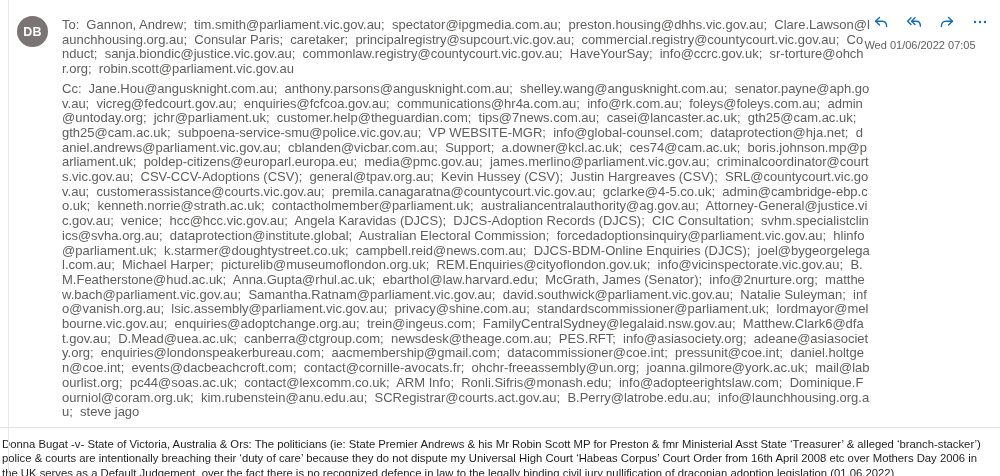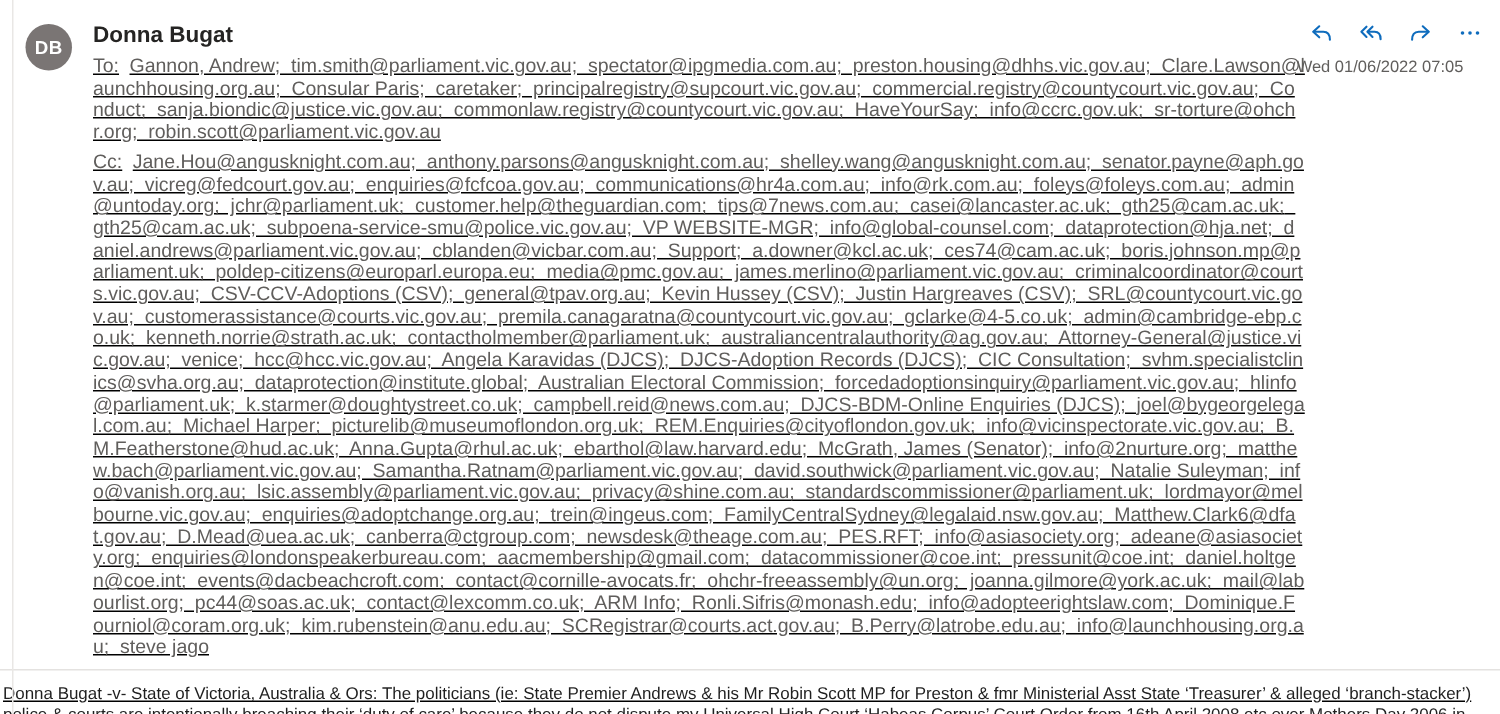--- a/index.html
+++ b/index.html
@@ -3,21 +3,21 @@
 <meta charset="utf-8">
 <style>
   * { margin: 0; padding: 0; box-sizing: border-box; }
   html, body { background: #ffffff; }
   body {
     width: 1000px; height: 476px; overflow: hidden;
     font-family: "Liberation Sans", sans-serif;
     -webkit-font-smoothing: antialiased;
   }
   .pane {
-    position: relative; width: 1000px; height: 476px; background: #fff; text-decoration: underline;
+    position: relative; width: 1000px; height: 476px; background: #fff;
   }
   .left-rule {
     position: absolute; left: 8px; top: 0; bottom: 0; width: 1px;
     background: #e9e7e5;
   }
   .header {
     position: relative;
     padding: 14px 130px 0 62px;
   }
   .avatar {
@@ -66,23 +66,20 @@
 <body>
 
 <div class="pane">
   <div class="left-rule"></div>
 
   <div class="header">
     <div class="avatar">
       <span>DB</span>
     </div>
 
-    <div class="sender-row">
-      <span class="sender-name">Donna Bugat</span>
-    </div>
 
     <div class="recipients to"><span class="rcpt-label">To:</span><span>Gannon, Andrew;  tim.smith@parliament.vic.gov.au;  spectator@ipgmedia.com.au;  preston.housing@dhhs.vic.gov.au;  Clare.Lawson@launchhousing.org.au;  Consular Paris;  caretaker;  principalregistry@supcourt.vic.gov.au;  commercial.registry@countycourt.vic.gov.au;  Conduct;  sanja.biondic@justice.vic.gov.au;  commonlaw.registry@countycourt.vic.gov.au;  HaveYourSay;  info@ccrc.gov.uk;  sr-torture@ohchr.org;  robin.scott@parliament.vic.gov.au</span></div>
 
     <div class="recipients cc"><span class="rcpt-label">Cc:</span><span>Jane.Hou@angusknight.com.au;  anthony.parsons@angusknight.com.au;  shelley.wang@angusknight.com.au;  senator.payne@aph.gov.au;  vicreg@fedcourt.gov.au;  enquiries@fcfcoa.gov.au;  communications@hr4a.com.au;  info@rk.com.au;  foleys@foleys.com.au;  admin@untoday.org;  jchr@parliament.uk;  customer.help@theguardian.com;  tips@7news.com.au;  casei@lancaster.ac.uk;  gth25@cam.ac.uk;  gth25@cam.ac.uk;  subpoena-service-smu@police.vic.gov.au;  VP WEBSITE-MGR;  info@global-counsel.com;  dataprotection@hja.net;  daniel.andrews@parliament.vic.gov.au;  cblanden@vicbar.com.au;  Support;  a.downer@kcl.ac.uk;  ces74@cam.ac.uk;  boris.johnson.mp@parliament.uk;  poldep-citizens@europarl.europa.eu;  media@pmc.gov.au;  james.merlino@parliament.vic.gov.au;  criminalcoordinator@courts.vic.gov.au;  CSV-CCV-Adoptions (CSV);  general@tpav.org.au;  Kevin Hussey (CSV);  Justin Hargreaves (CSV);  SRL@countycourt.vic.gov.au;  customerassistance@courts.vic.gov.au;  premila.canagaratna@countycourt.vic.gov.au;  gclarke@4-5.co.uk;  admin@cambridge-ebp.co.uk;  kenneth.norrie@strath.ac.uk;  contactholmember@parliament.uk;  australiancentralauthority@ag.gov.au;  Attorney-General@justice.vic.gov.au;  venice;  hcc@hcc.vic.gov.au;  Angela Karavidas (DJCS);  DJCS-Adoption Records (DJCS);  CIC Consultation;  svhm.specialistclinics@svha.org.au;  dataprotection@institute.global;  Australian Electoral Commission;  forcedadoptionsinquiry@parliament.vic.gov.au;  hlinfo@parliament.uk;  k.starmer@doughtystreet.co.uk;  campbell.reid@news.com.au;  DJCS-BDM-Online Enquiries (DJCS);  joel@bygeorgelegal.com.au;  Michael Harper;  picturelib@museumoflondon.org.uk;  REM.Enquiries@cityoflondon.gov.uk;  info@vicinspectorate.vic.gov.au;  B.M.Featherstone@hud.ac.uk;  Anna.Gupta@rhul.ac.uk;  ebarthol@law.harvard.edu;  McGrath, James (Senator);  info@2nurture.org;  matthew.bach@parliament.vic.gov.au;  Samantha.Ratnam@parliament.vic.gov.au;  david.southwick@parliament.vic.gov.au;  Natalie Suleyman;  info@vanish.org.au;  lsic.assembly@parliament.vic.gov.au;  privacy@shine.com.au;  standardscommissioner@parliament.uk;  lordmayor@melbourne.vic.gov.au;  enquiries@adoptchange.org.au;  trein@ingeus.com;  FamilyCentralSydney@legalaid.nsw.gov.au;  Matthew.Clark6@dfat.gov.au;  D.Mead@uea.ac.uk;  canberra@ctgroup.com;  newsdesk@theage.com.au;  PES.RFT;  info@asiasociety.org;  adeane@asiasociety.org;  enquiries@londonspeakerbureau.com;  aacmembership@gmail.com;  datacommissioner@coe.int;  pressunit@coe.int;  daniel.holtgen@coe.int;  events@dacbeachcroft.com;  contact@cornille-avocats.fr;  ohchr-freeassembly@un.org;  joanna.gilmore@york.ac.uk;  mail@labourlist.org;  pc44@soas.ac.uk;  contact@lexcomm.co.uk;  ARM Info;  Ronli.Sifris@monash.edu;  info@adopteerightslaw.com;  Dominique.Fourniol@coram.org.uk;  kim.rubenstein@anu.edu.au;  SCRegistrar@courts.act.gov.au;  B.Perry@latrobe.edu.au;  info@launchhousing.org.au;  steve jago</span></div>
 
     <div class="header-right">
       <div class="actions">
         <button class="action-btn">
           <svg width="16" height="16" viewBox="0 0 16 16" fill="none" stroke="currentColor" stroke-width="1.4" stroke-linecap="round" stroke-linejoin="round">
             <path d="M6.5 3.5 L2.5 7.2 L6.5 10.9"></path>

